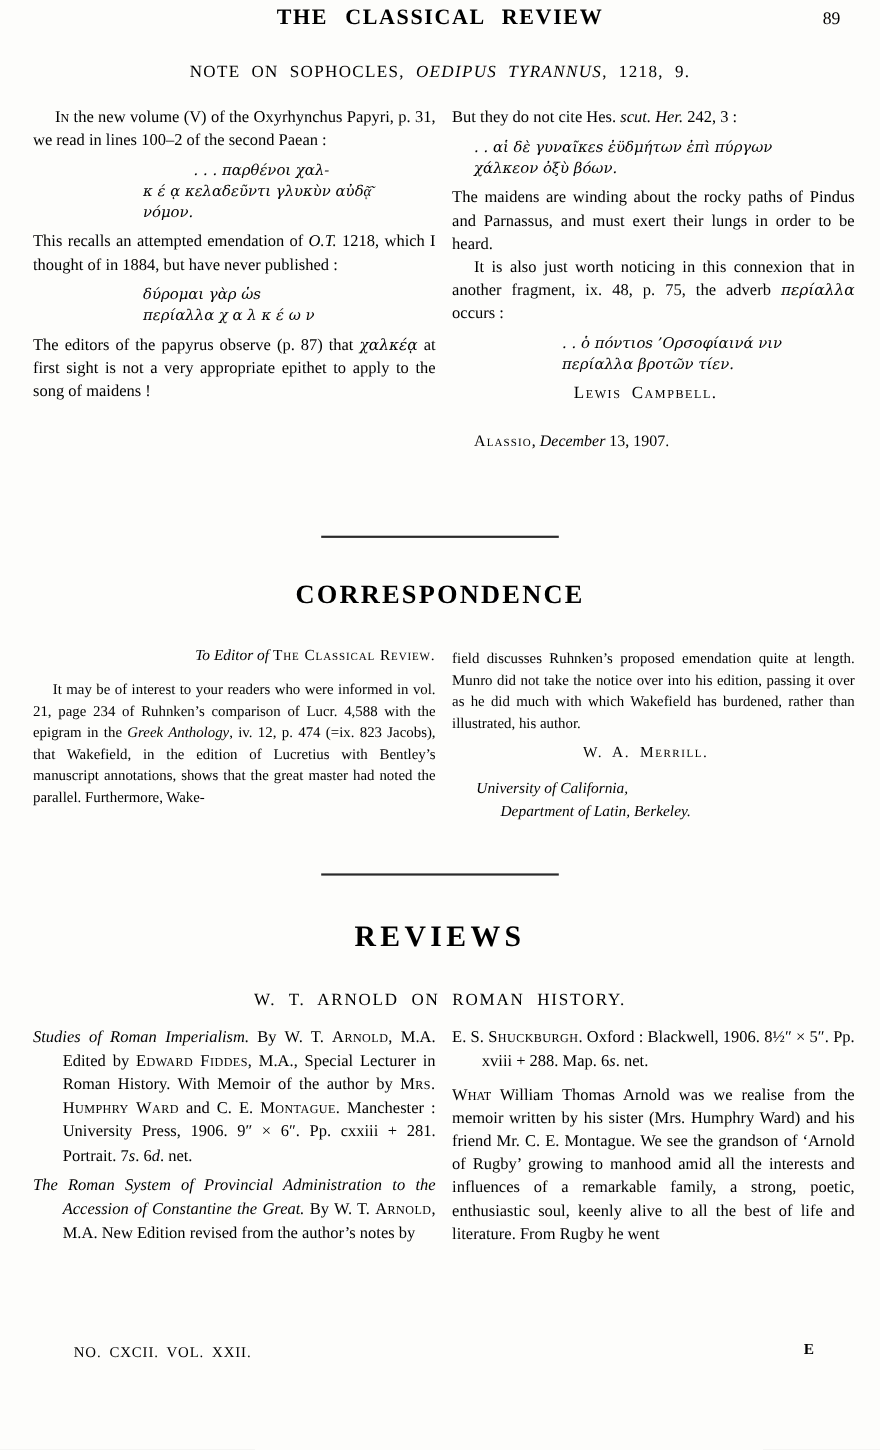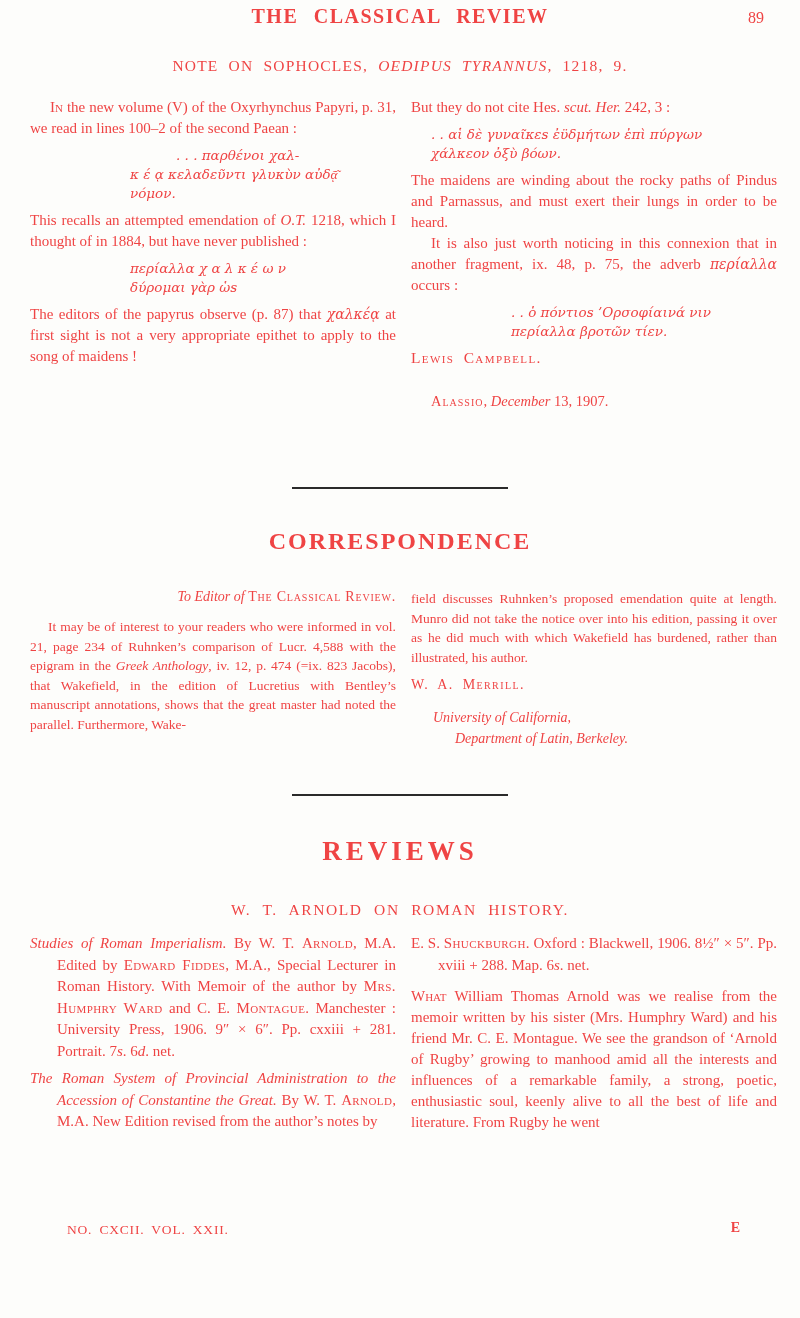--- a/index.html
+++ b/index.html
@@ -1,21 +1,21 @@
 <!DOCTYPE html>
 <html><head>
 <meta charset="utf-8">
 <style>
   html,body{margin:0;padding:0;background:#e8e8e6;}
   #page{
     position:relative;
     width:800px;height:1318px;
     margin:0 auto;
     background:#fdfdfb;
-    color:#ef4444;
+    color:#000000;
     font-family:"Liberation Serif", serif;
     overflow:hidden;
   }
   
   .journal-title{
     position:absolute;top:5px;left:0;width:100%;
     text-align:center;font-size:20px;font-weight:bold;
     letter-spacing:1.5px;word-spacing:9px;
   }
   .page-number{
@@ -37,21 +37,21 @@
     margin:7px 0 7px 100px;
     font-family:"DejaVu Serif", serif;font-style:italic;
     font-size:13.5px;line-height:19px;
   }
   .greek-verse.indent-first .verse-line:first-child{margin-left:46px;}
   .greek-verse.hes{margin-left:20px;}
   .r-i{font-style:italic;}
   .r-sc{font-variant:small-caps;}
   .r-g{font-family:"DejaVu Serif", serif;font-style:italic;font-size:14px;}
   .signature{
-    text-align:left;margin:8px 14px 0 0;
+    text-align:center;margin:8px 14px 0 0;
     font-variant:small-caps;font-size:15.5px;letter-spacing:1.4px;word-spacing:4px;
   }
   .dateline{margin:26px 0 0 20px;font-size:14.5px;}
   .dateline .r-sc{letter-spacing:1px;}
   
   .rule{position:absolute;left:50%;transform:translateX(-50%);width:216px;height:2px;background:#2a2a2a;}
   #rule-1{top:487px;}
   #rule-2{top:794px;}
   
   .corr-heading{
@@ -102,22 +102,22 @@
   <div class="cols" id="note-cols">
     <div class="col">
       <p class="para"><span class="r-sc">In</span><span class="r-n"> the new volume (V) of the Oxyrhynchus Papyri, p. 31, we read in lines 100–2 of the second Paean :</span></p>
       <div class="greek-verse indent-first">
           <div class="verse-line">. . . παρθένοι χαλ-</div>
           <div class="verse-line">κ έ ᾳ κελαδεῦντι γλυκὺν αὐδᾷ͂</div>
           <div class="verse-line">νόμον.</div>
         </div>
       <p class="para flush"><span class="r-n">This recalls an attempted emendation of </span><span class="r-i">O.T.</span><span class="r-n"> 1218, which I thought of in 1884, but have never published :</span></p>
       <div class="greek-verse">
+          <div class="verse-line">δύρομαι γὰρ ὡs</div>
           <div class="verse-line">περίαλλα χ α λ κ έ ω ν</div>
-          <div class="verse-line">δύρομαι γὰρ ὡs</div>
         </div>
       <p class="para flush"><span class="r-n">The editors of the papyrus observe (p. 87) that </span><span class="r-g">χαλκέᾳ</span><span class="r-n"> at first sight is not a very appropriate epithet to apply to the song of maidens !</span></p>
     </div>
     <div class="col">
       <p class="para flush"><span class="r-n">But they do not cite Hes. </span><span class="r-i">scut. Her.</span><span class="r-n"> 242, 3 :</span></p>
       <div class="greek-verse hes">
           <div class="verse-line">. . αἱ δὲ γυναῖκεs ἐϋδμήτων ἐπὶ πύργων</div>
           <div class="verse-line">χάλκεον ὀξὺ βόων.</div>
         </div>
       <p class="para flush">The maidens are winding about the rocky paths of Pindus and Parnassus, and must exert their lungs in order to be heard.</p>

